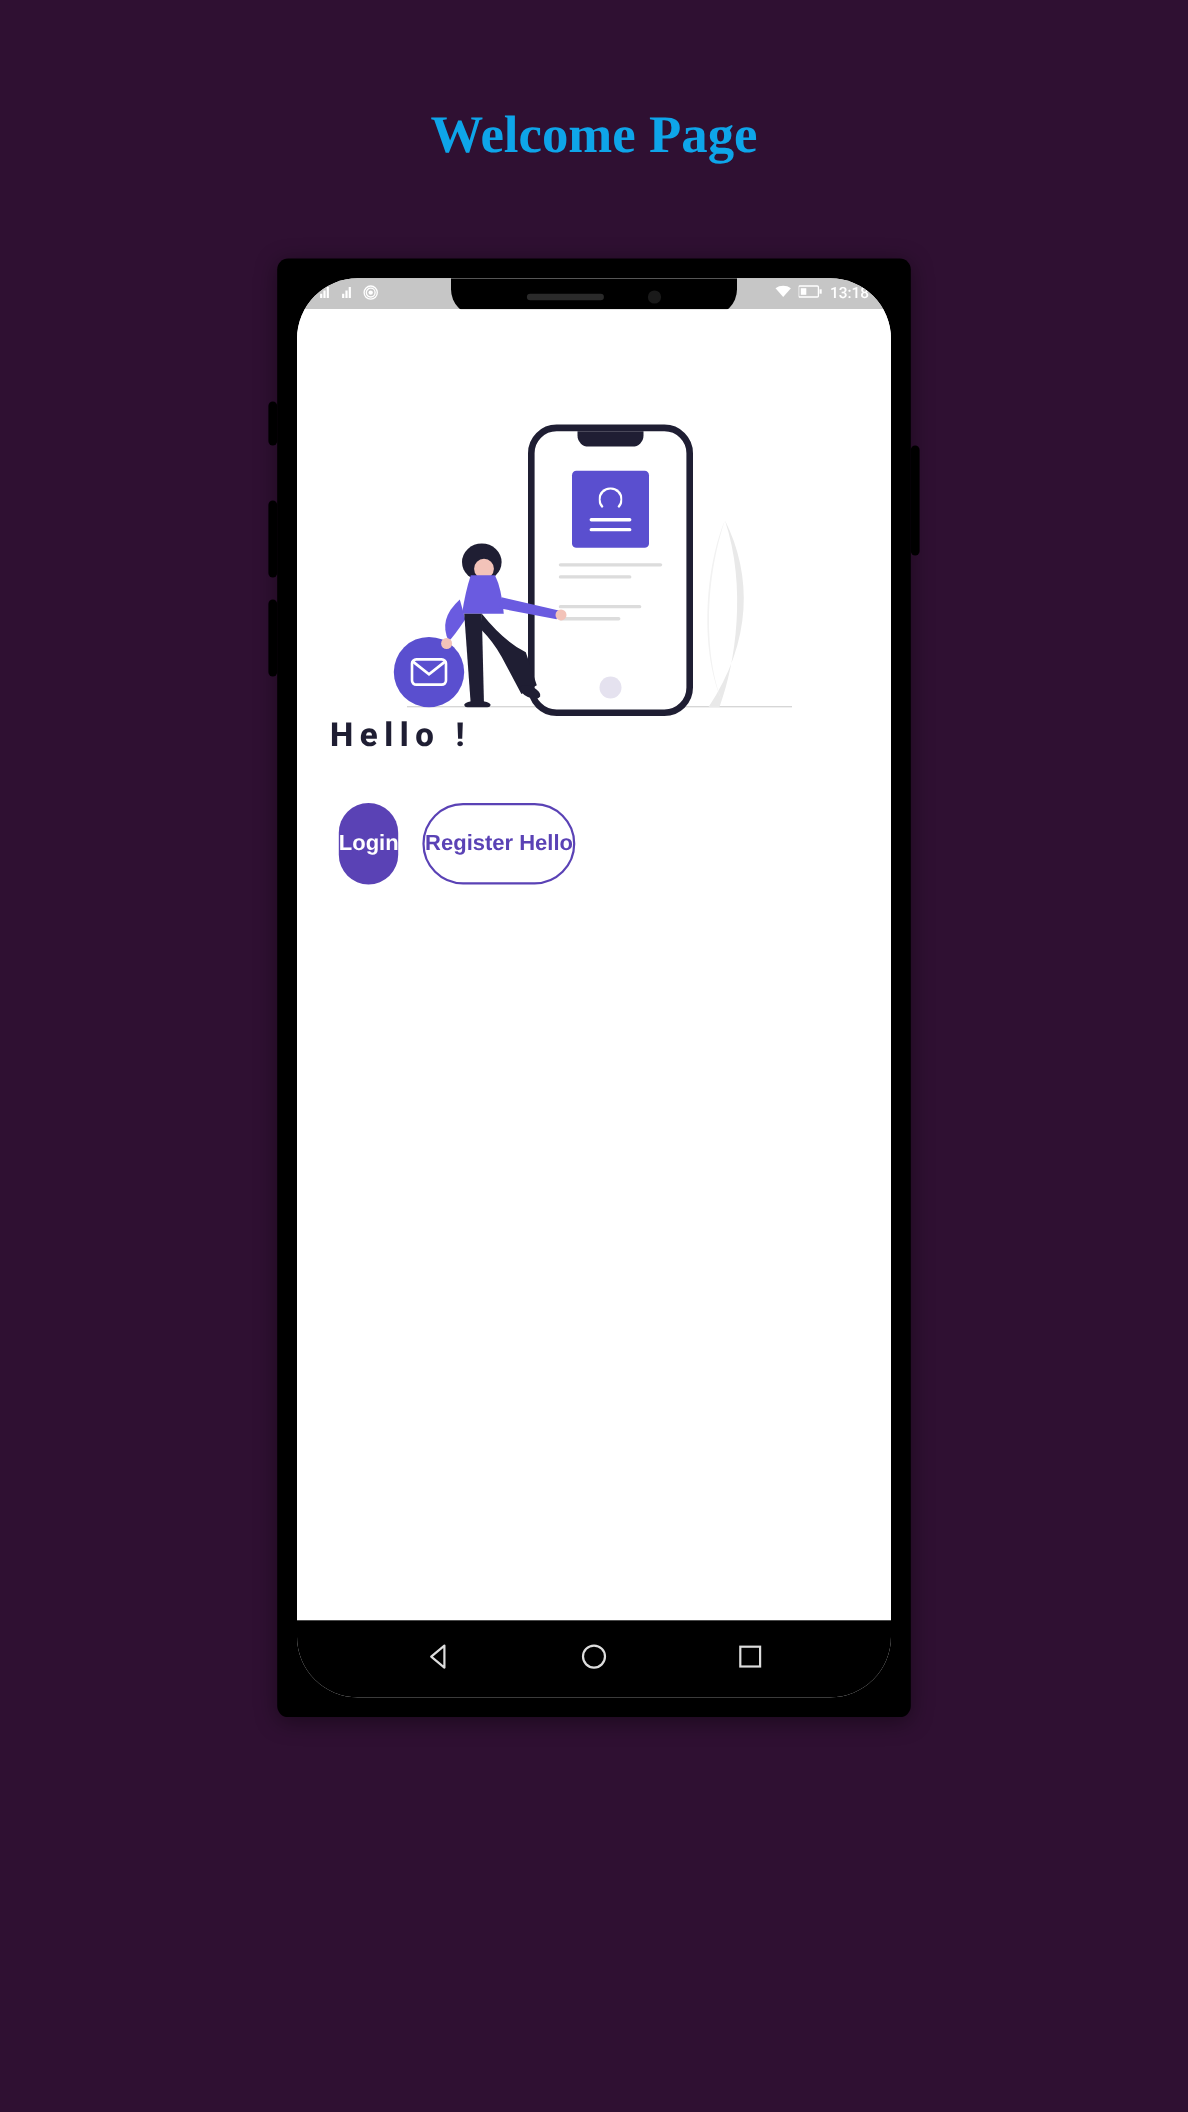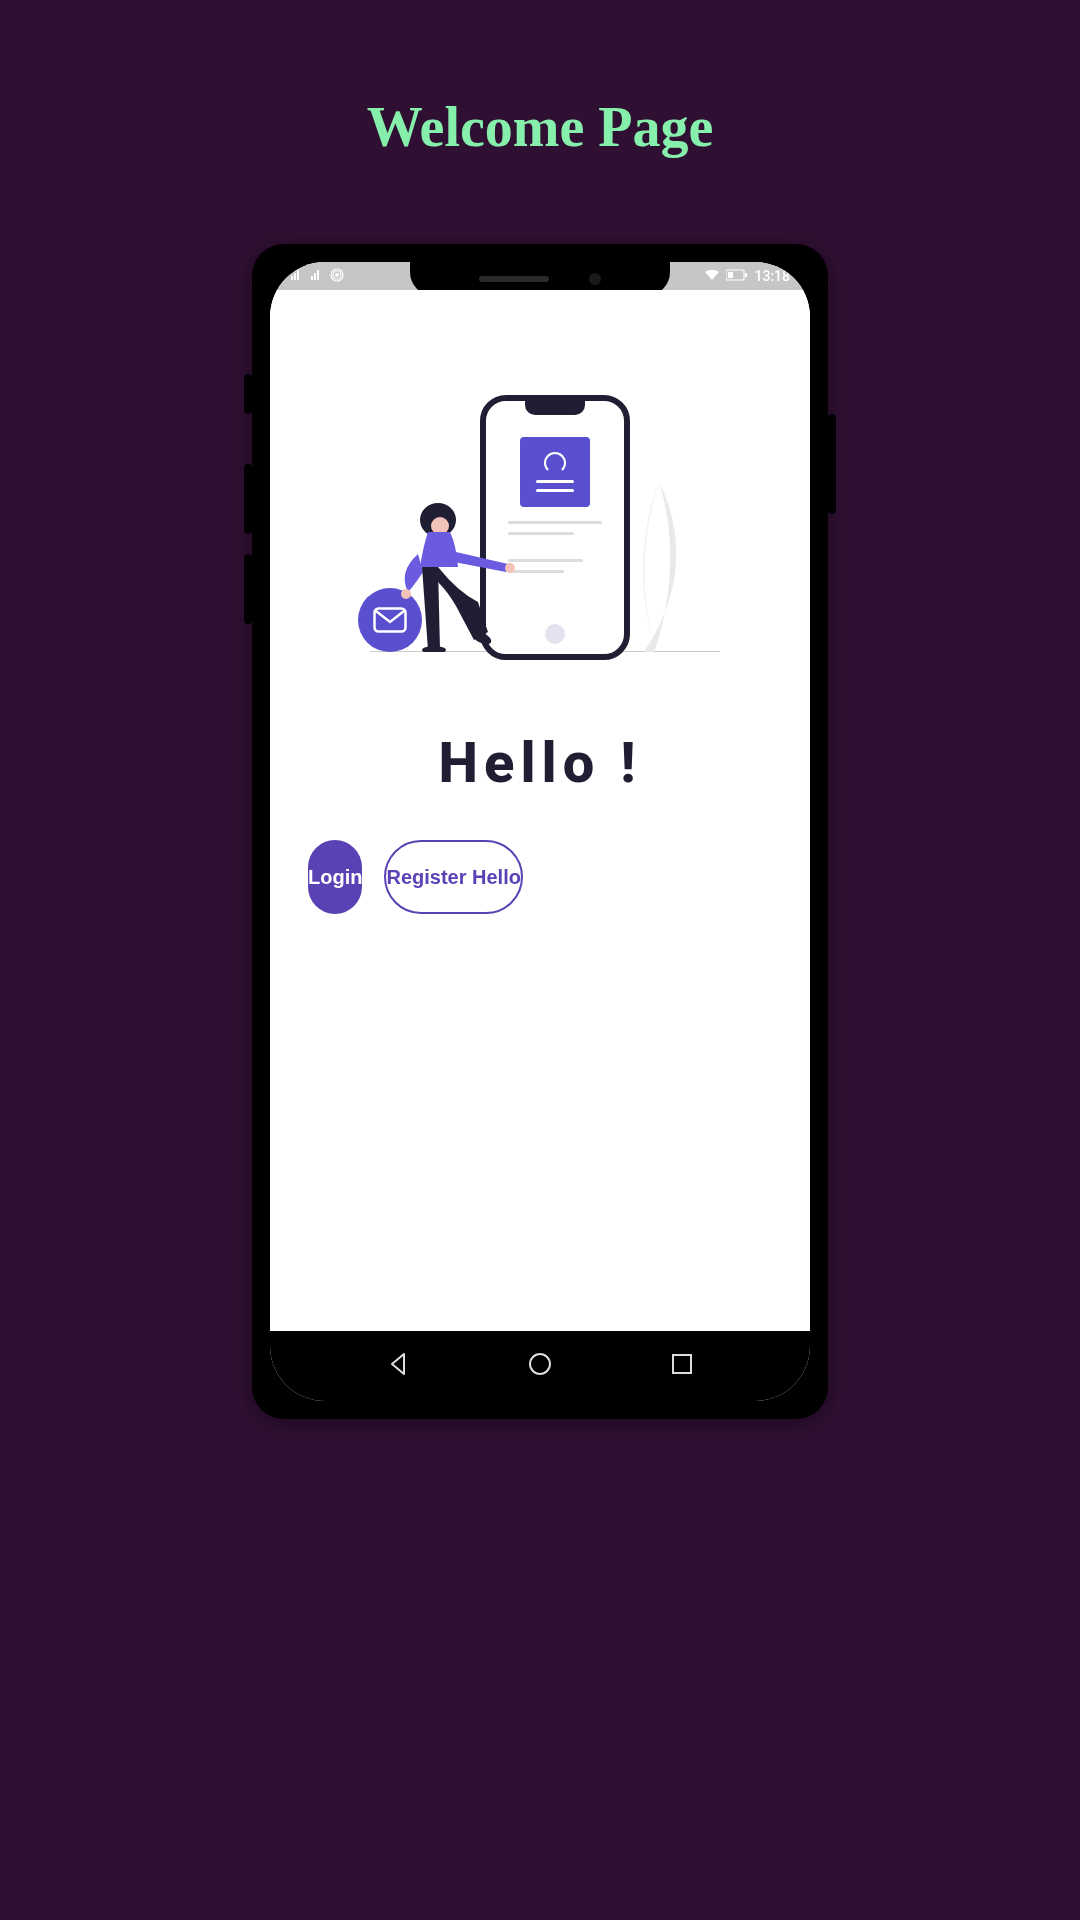--- a/index.html
+++ b/index.html
@@ -5,31 +5,31 @@
     * { margin: 0; padding: 0; box-sizing: border-box; }
     body {
       background: #2f1032;
       width: 1080px;
       height: 1920px;
       font-family: -apple-system, BlinkMacSystemFont, "Segoe UI", Roboto, sans-serif;
       overflow: hidden;
     }
     .page-title {
       text-align: center;
-      color: #86efac;
-      font-size: 56px;
+      color: #0ea5e9;
+      font-size: 48px;
       font-weight: 700;
       font-family: Georgia, "Times New Roman", serif;
       padding-top: 95px;
     }
     .phone-frame {
       width: 576px;
-      height: 1175px;
+      height: 1326px;
       background: #000;
-      border-radius: 32px;
+      border-radius: 10px;
       margin: 85px auto 0;
       position: relative;
       box-shadow: 0 4px 20px rgba(0,0,0,.4);
     }
     .side-btn { position: absolute; background:#000; border-radius: 4px; }
     .side-btn.b1 { left:-8px; top:130px; width:8px; height:40px; }
     .side-btn.b2 { left:-8px; top:220px; width:8px; height:70px; }
     .side-btn.b3 { left:-8px; top:310px; width:8px; height:70px; }
     .side-btn.b4 { right:-8px; top:170px; width:8px; height:100px; }
     .phone-inner {
@@ -89,22 +89,22 @@
     }
     .mail-circle{
       position:absolute; left:58px; bottom:8px; width:64px; height:64px; border-radius:50%;
       background:#5a4fcf; display:flex; align-items:center; justify-content:center; z-index:1;
     }
     .leaf{
       position:absolute; right:86px; bottom:8px; width:70px; height:170px; z-index:0;
     }
 
     .hello {
-      text-align:center; font-size:56px; font-weight:800; color:#1f1e33;
-      letter-spacing: 6px; margin-top:70px;
+      text-align:left; font-size:30px; font-weight:800; color:#1f1e33;
+      letter-spacing: 6px; 
     }
     .subtitle {
       text-align:center; color:#b5b5b5; font-size:17px; letter-spacing:4px; line-height:1.6;
       margin-top:18px; padding:0 10px;
     }
     .buttons { margin-top:44px; display:flex; gap:22px; padding:0 8px;}
     .btn {
       height:74px; border-radius:40px; display:flex; align-items:center; justify-content:center;
       font-weight:700; font-size:20px; cursor:pointer; border:none;
     }

